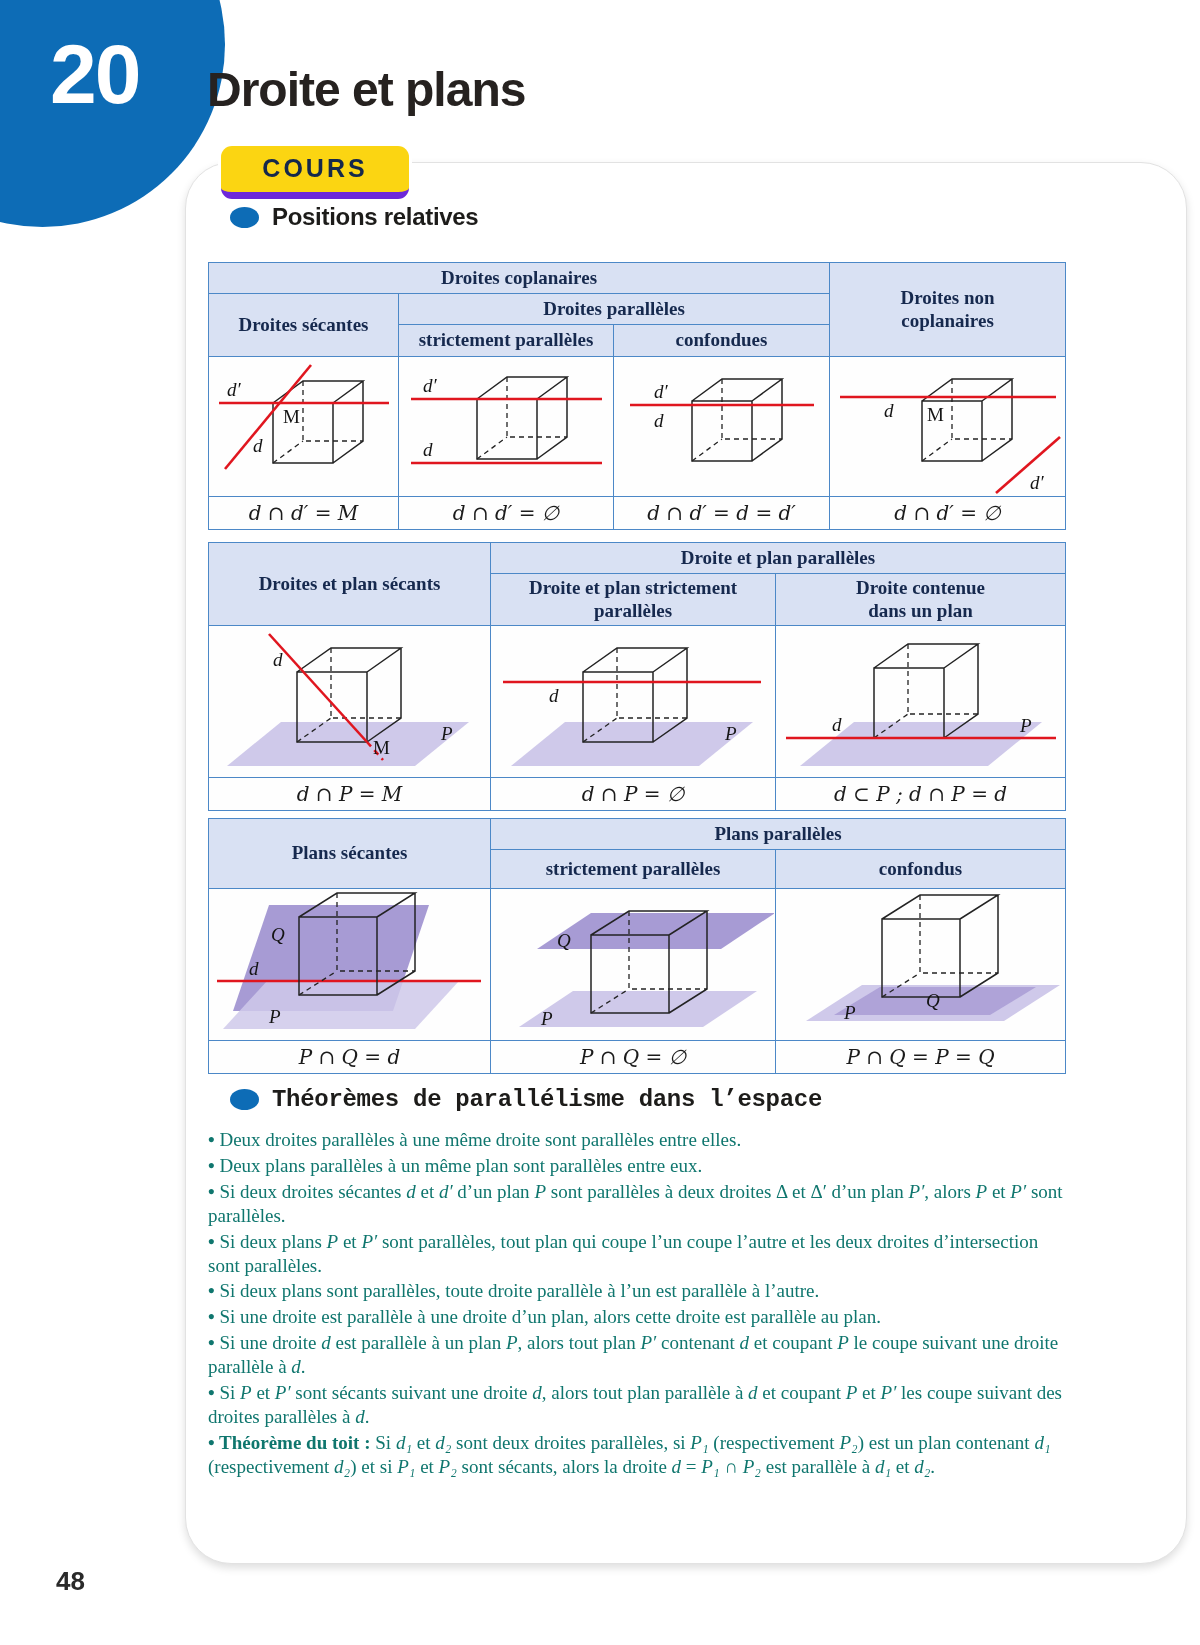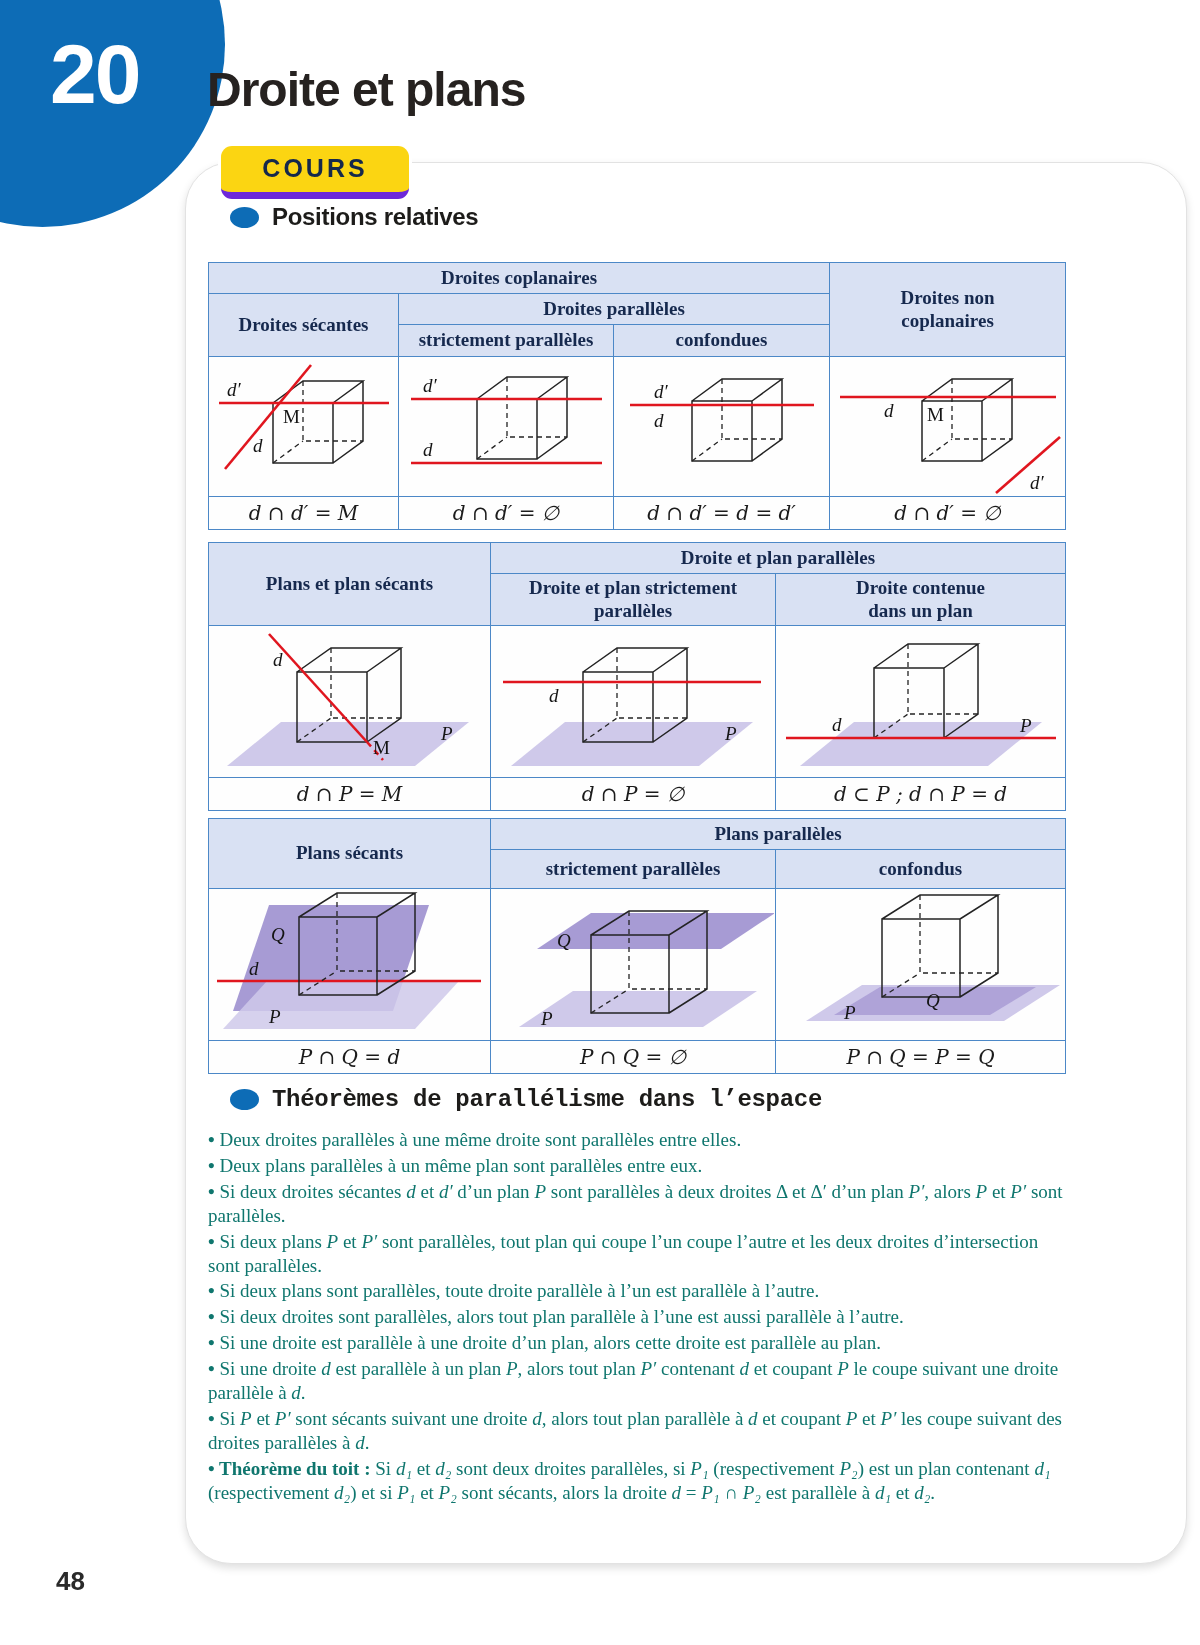--- a/index.html
+++ b/index.html
@@ -156,21 +156,21 @@
 
   <table class="t" style="left:208px; top:542px; width:857px;">
     <colgroup>
         <col style="width:282px">
         <col style="width:285px">
         <col style="width:290px">
       </colgroup>
     <tbody>
         <tr style="height:31px;">
       <td class="hd" rowspan="2">
-        <div class="w" style="width:220px;">Plans et plan sécants</div>
+        <div class="w" style="width:220px;">Droites et plan sécants</div>
       </td>
       <td class="hd" colspan="2">Droite et plan parallèles</td>
     </tr>
     <tr style="height:52px;">
       <td class="hd">
         <div class="w" style="width:210px;">Droite et plan strictement parallèles</div>
       </td>
       <td class="hd">
         <div class="w" style="width:170px;">Droite contenue dans un plan</div>
       </td>
@@ -218,21 +218,21 @@
     </table>
 
   <table class="t" style="left:208px; top:818px; width:857px;">
     <colgroup>
         <col style="width:282px">
         <col style="width:285px">
         <col style="width:290px">
       </colgroup>
     <tbody>
         <tr style="height:31px;">
-      <td class="hd" rowspan="2">Plans sécants</td>
+      <td class="hd" rowspan="2">Plans sécantes</td>
       <td class="hd" colspan="2">Plans parallèles</td>
     </tr>
     <tr style="height:39px;">
       <td class="hd">strictement parallèles</td>
       <td class="hd">confondus</td>
     </tr>
     <tr style="height:152px;">
       <td class="dg">
         <svg width="278" height="148" viewBox="0 0 278 148">
           <polygon points="58,14 218,14 182,120 22,120" fill="#a79bd4"></polygon>
@@ -278,21 +278,20 @@
     <span class="oval"></span>
     <span class="section-title">Théorèmes de parallélisme dans l’espace</span>
   </div>
 
   <div class="theorems">
       <div class="bullet"><span>Deux droites parallèles à une même droite sont parallèles entre elles.</span></div>
       <div class="bullet"><span>Deux plans parallèles à un même plan sont parallèles entre eux.</span></div>
       <div class="bullet"><span>Si deux droites sécantes </span><span class="it">d</span><span> et </span><span class="it">d′</span><span> d’un plan </span><span class="it">P</span><span> sont parallèles à deux droites Δ et Δ′ d’un plan </span><span class="it">P′</span><span>, alors </span><span class="it">P</span><span> et </span><span class="it">P′</span><span> sont parallèles.</span></div>
       <div class="bullet"><span>Si deux plans </span><span class="it">P</span><span> et </span><span class="it">P′</span><span> sont parallèles, tout plan qui coupe l’un coupe l’autre et les deux droites d’intersection sont parallèles.</span></div>
       <div class="bullet"><span>Si deux plans sont parallèles, toute droite parallèle à l’un est parallèle à l’autre.</span></div>
-      <div class="bullet"><span>Si deux droites sont parallèles, alors tout plan parallèle à l’une est aussi parallèle à l’autre.</span></div>
       <div class="bullet"><span>Si une droite est parallèle à une droite d’un plan, alors cette droite est parallèle au plan.</span></div>
       <div class="bullet"><span>Si une droite </span><span class="it">d</span><span> est parallèle à un plan </span><span class="it">P</span><span>, alors tout plan </span><span class="it">P′</span><span> contenant </span><span class="it">d</span><span> et coupant </span><span class="it">P</span><span> le coupe suivant une droite parallèle à </span><span class="it">d</span><span>.</span></div>
       <div class="bullet"><span>Si </span><span class="it">P</span><span> et </span><span class="it">P′</span><span> sont sécants suivant une droite </span><span class="it">d</span><span>, alors tout plan parallèle à </span><span class="it">d</span><span> et coupant </span><span class="it">P</span><span> et </span><span class="it">P′</span><span> les coupe suivant des droites parallèles à </span><span class="it">d</span><span>.</span></div>
       <div class="bullet"><span class="bd">Théorème du toit : </span><span>Si </span><span class="it">d₁</span><span> et </span><span class="it">d₂</span><span> sont deux droites parallèles, si </span><span class="it">P₁</span><span> (respectivement </span><span class="it">P₂</span><span>) est un plan contenant </span><span class="it">d₁</span><span> (respectivement </span><span class="it">d₂</span><span>) et si </span><span class="it">P₁</span><span> et </span><span class="it">P₂</span><span> sont sécants, alors la droite </span><span class="it">d</span><span> = </span><span class="it">P₁</span><span> ∩ </span><span class="it">P₂</span><span> est parallèle à </span><span class="it">d₁</span><span> et </span><span class="it">d₂</span><span>.</span></div>
     </div>
 
   <div class="page-number">48</div>
 </div>
 
 </body></html>

